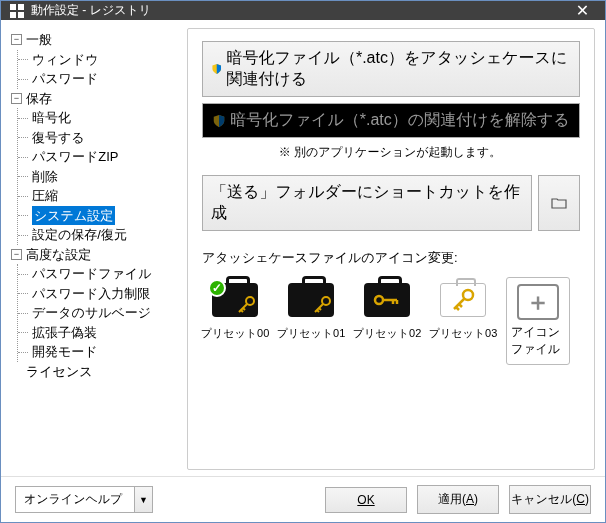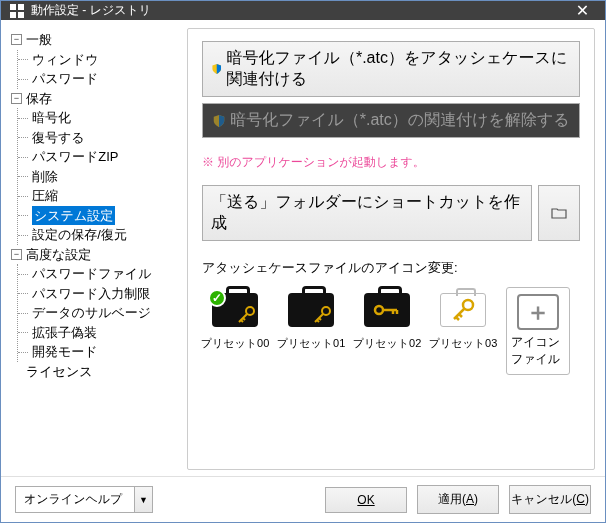--- a/index.html
+++ b/index.html
@@ -17,23 +17,23 @@
 .tree .toggle { width: 11px; height: 11px; border: 1px solid #888; display: inline-flex; align-items: center; justify-content: center; font-size: 9px; line-height: 1; margin-right: 4px; cursor: pointer; background: #fff; color: #333; }
 .tree .spacer { width: 15px; display: inline-block; }
 .tree .children { margin-left: 8px; border-left: 1px dotted #999; padding-left: 6px; }
 .tree .children .node { padding-left: 8px; position: relative; }
 .tree .children .node::before { content: ""; position: absolute; left: -6px; top: 50%; width: 10px; border-top: 1px dotted #999; }
 .tree .selected { background: #0078d7; color: #fff; display: inline-block; padding: 0 2px; }
 .panel { flex: 1; border: 1px solid #ccc; border-radius: 2px; padding: 12px 14px; }
 .panel .heading { font-size: 13px; margin-bottom: 10px; }
 .btn { border: 1px solid #adadad; background: linear-gradient(#f5f5f5,#e8e8e8); padding: 6px 8px; font-size: 16px; cursor: pointer; display: flex; align-items: center; justify-content: center; gap: 4px; }
 .btn.wide { width: 100%; }
-.btn.disabled { color: #9a9a9a; background: #404040; cursor: default; }
+.btn.disabled { color: #9a9a9a; background: #000000; cursor: default; }
 .shield { width: 14px; height: 14px; }
-.warn { color: #ec4899; font-size: 12px; text-align: left; margin: 16px 2px 14px 0; }
+.warn { color: #000000; font-size: 12px; text-align: center; margin: 6px 2px 14px 0; }
 .row { display: flex; gap: 6px; margin-bottom: 18px; }
 .row .btn:first-child { flex: 1; }
 .row .btn.small { width: 42px; }
 .icons-row { display: flex; gap: 10px; flex-wrap: wrap; }
 .icon-item { width: 66px; display: flex; flex-direction: column; align-items: center; gap: 3px; cursor: pointer; }
 .icon-item .pic { width: 50px; height: 46px; display: flex; align-items: center; justify-content: center; position: relative; }
 .icon-item .lbl { font-size: 11px; white-space: nowrap; }
 .briefcase { width: 46px; height: 34px; background: #111; border-radius: 4px; position: relative; display: flex; align-items: center; justify-content: center; }
 .briefcase::before { content: ""; position: absolute; top: -7px; left: 14px; width: 18px; height: 7px; border: 3px solid #111; border-bottom: none; border-radius: 4px 4px 0 0; }
 .briefcase .key { position: absolute; right: 2px; bottom: 2px; }

